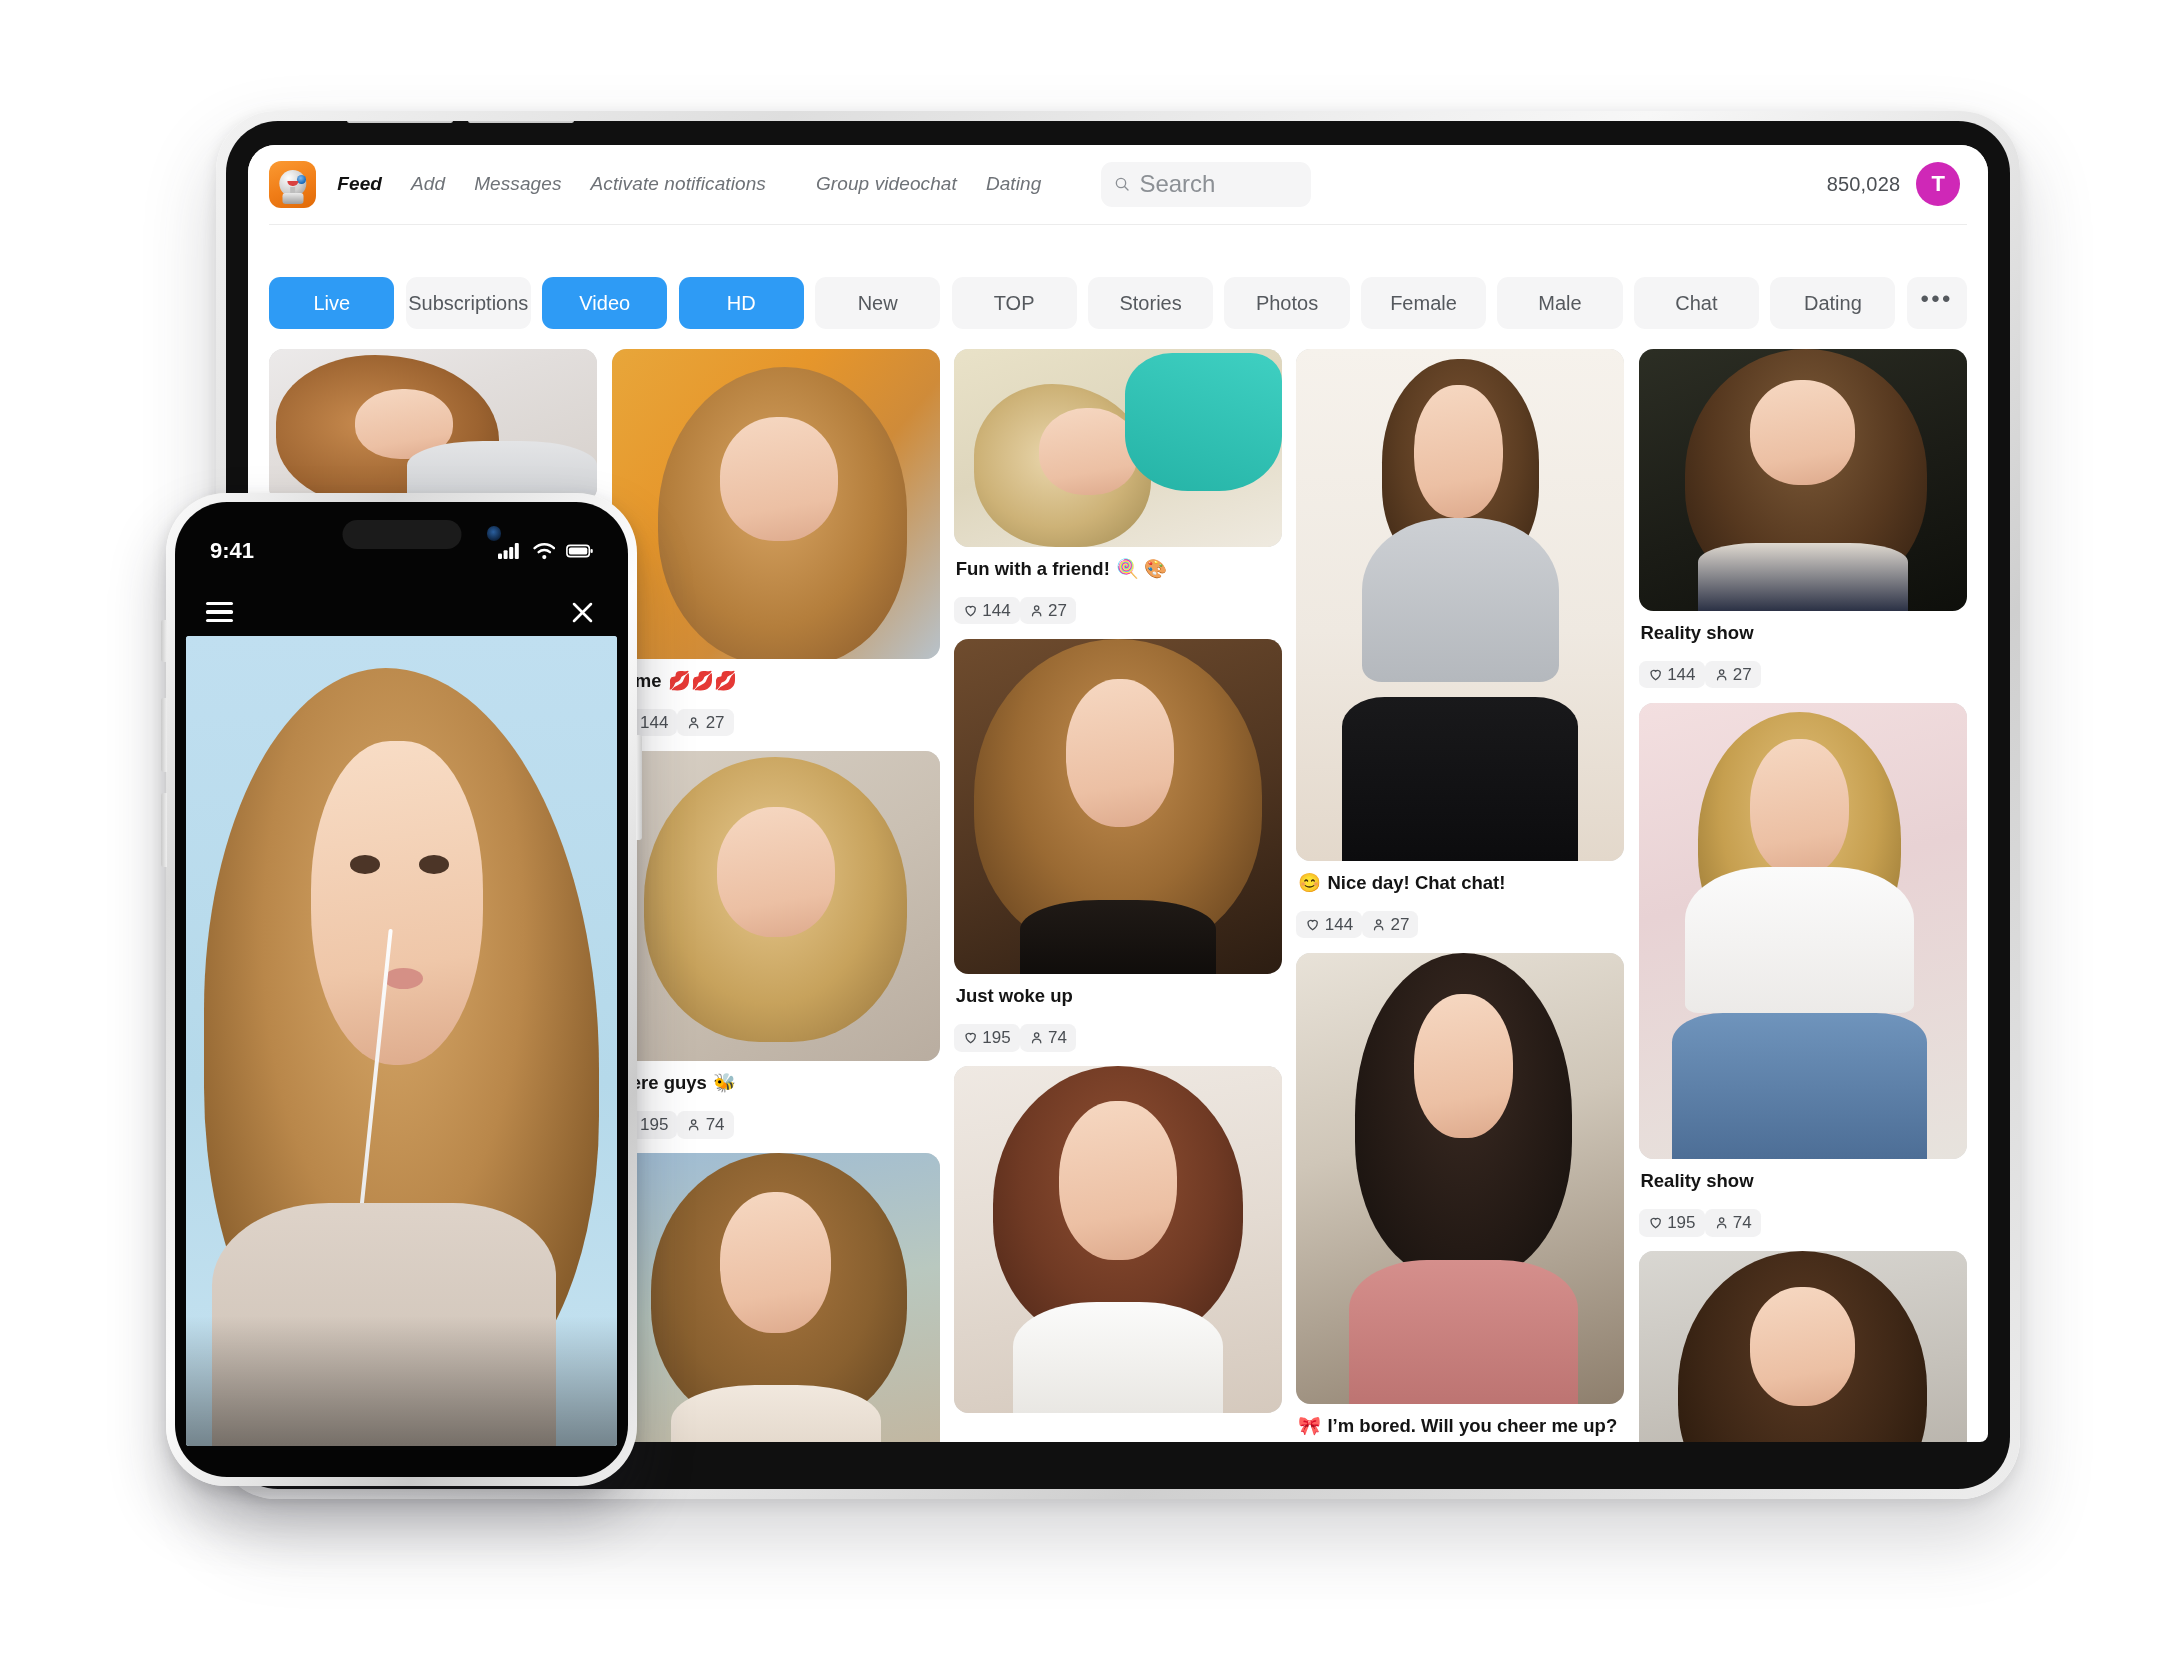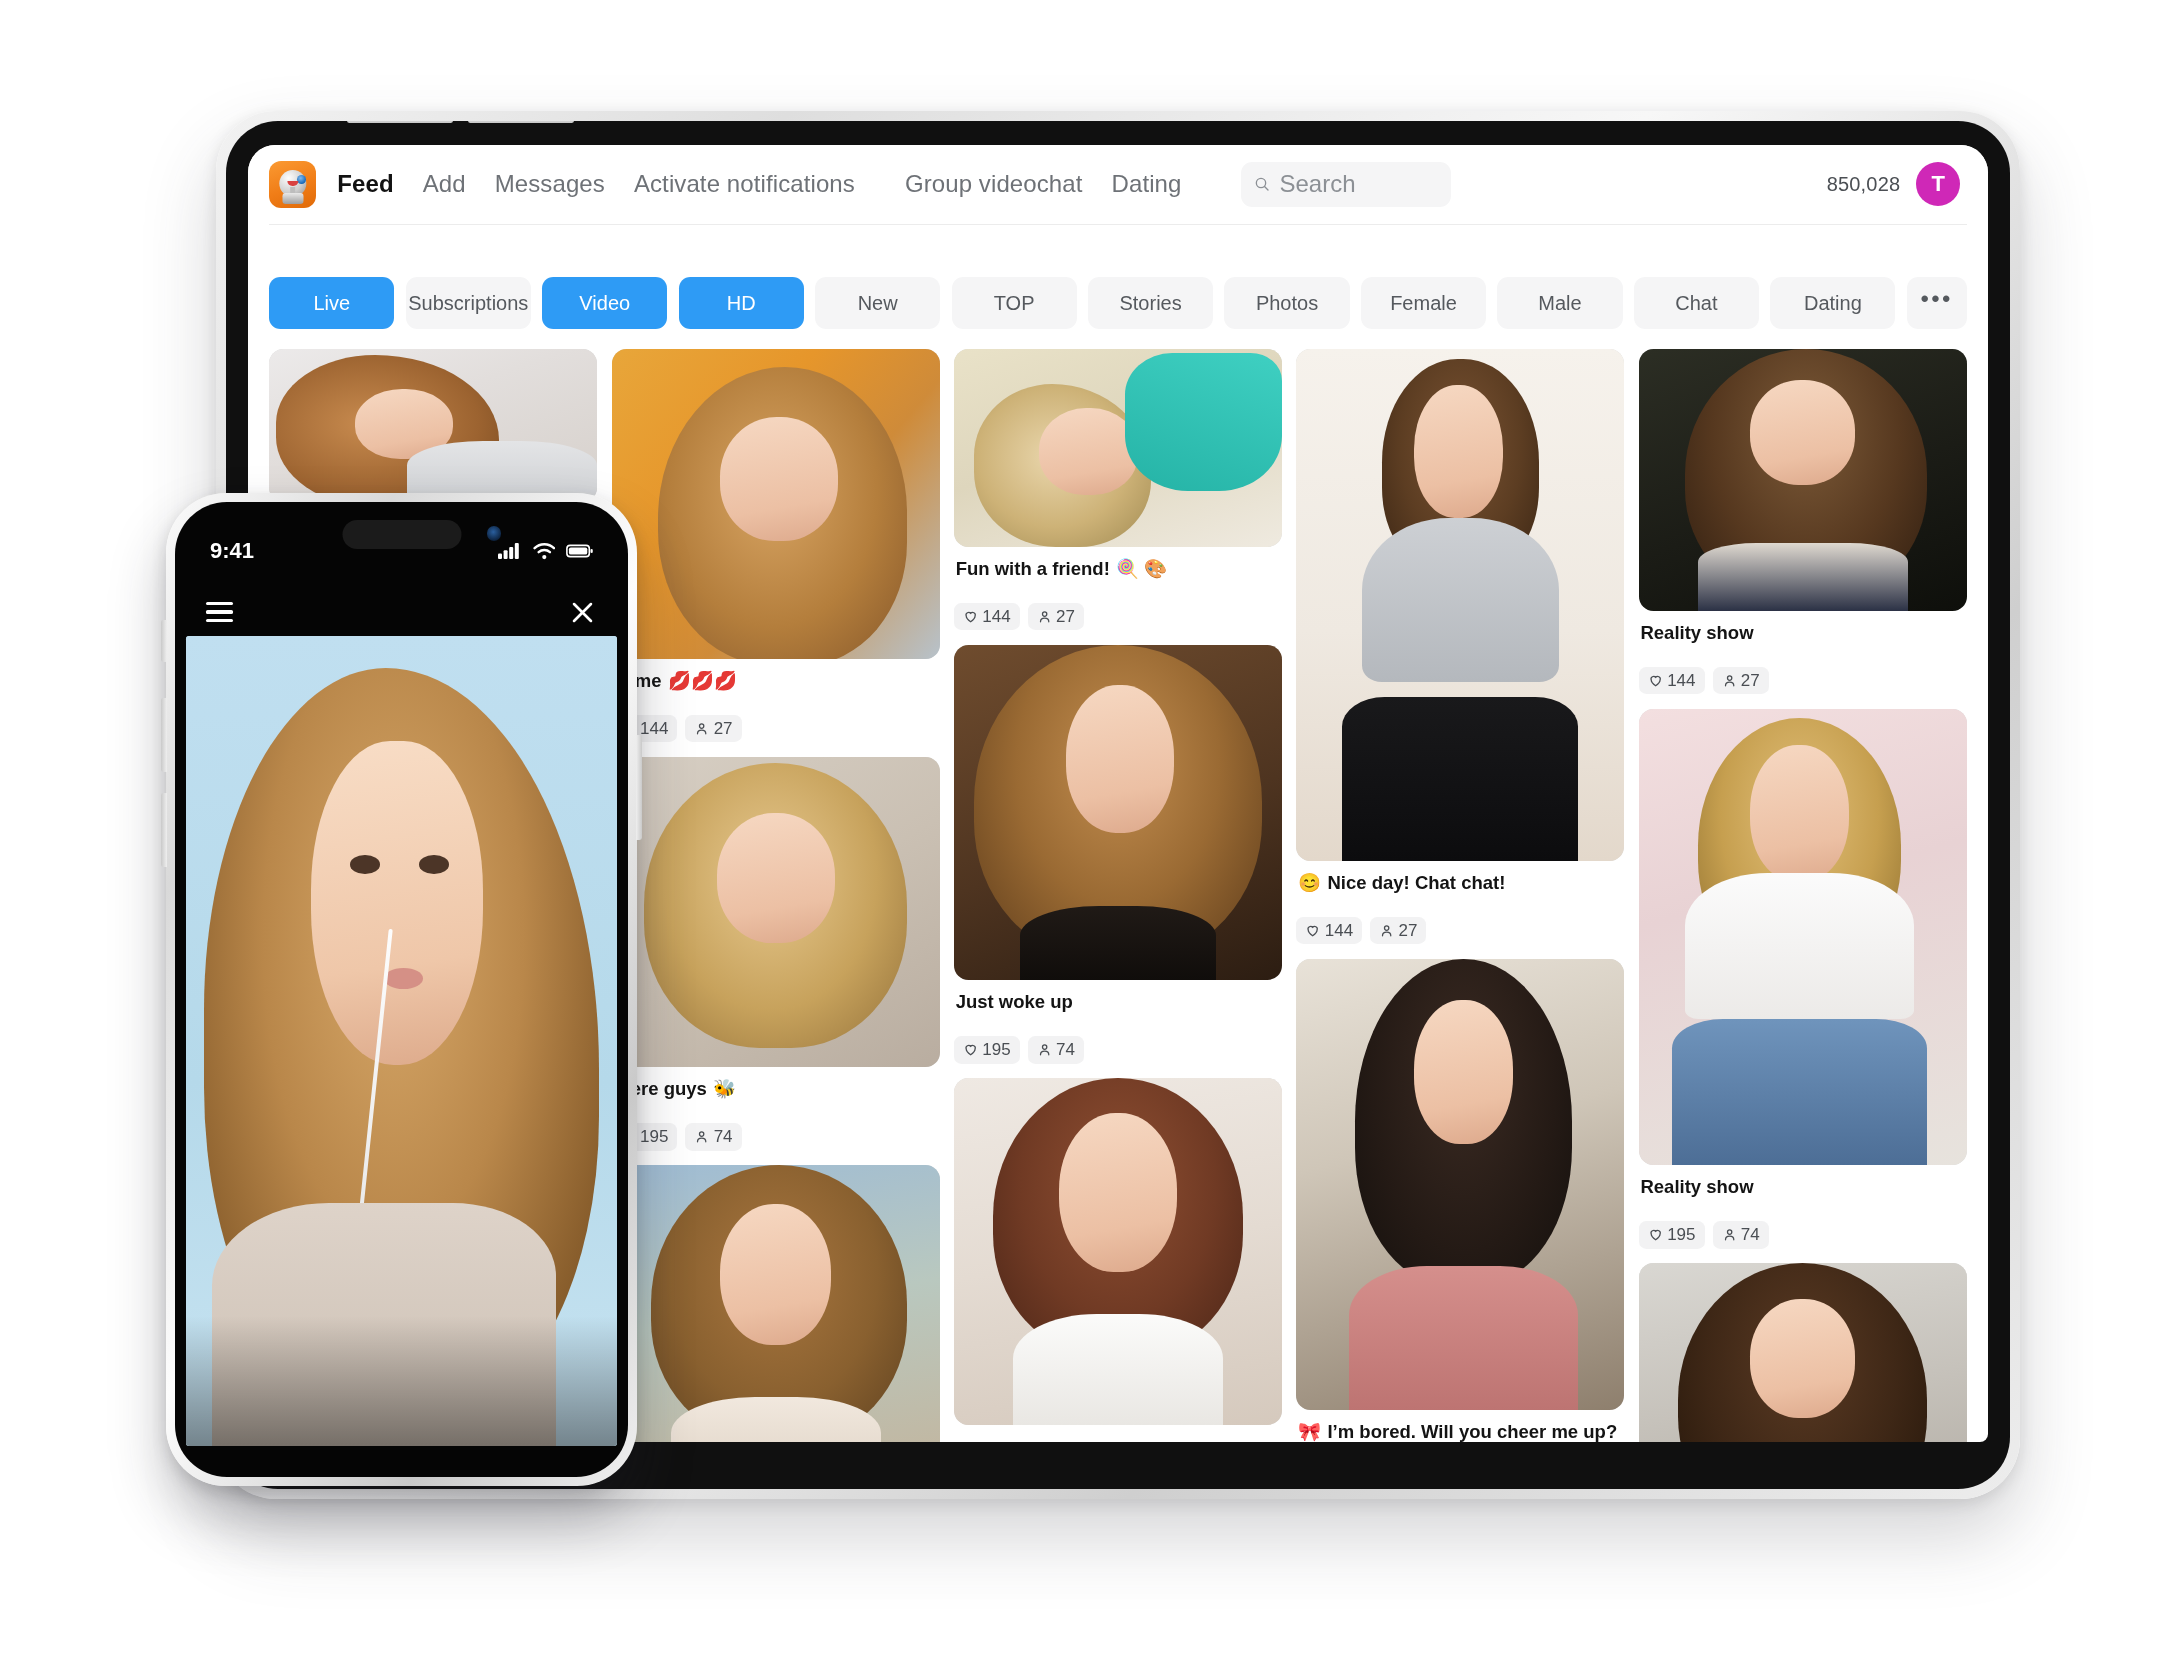--- a/index.html
+++ b/index.html
@@ -77,22 +77,22 @@
     position:absolute; left:50%; bottom:4px; transform:translateX(-50%);
     width:21px;height:10.5px;border-radius:3.2px;
     background: linear-gradient(180deg,#e9e9e9,#9d9d9d);
   }
   #app-logo .cam-neck {
     position:absolute; left:50%; bottom:13px; transform:translateX(-50%);
     width:5.6px;height:7.3px;background:#bdbdbd;
   }
 
   .nav-link {
-    font-size: 24px; color: #6e7277; padding: 4.8px 0; margin-right: 29px;
-    white-space: nowrap; cursor: pointer; letter-spacing:0.1px;
+    font-size: 19px; color: #6e7277; padding: 4.8px 0; margin-right: 29px;
+    white-space: nowrap; cursor: pointer; letter-spacing:0.1px;font-style:italic;
   }
   .nav-link.active { color: #121212; font-weight: 700; }
   .nav-gap { width: 21px; }
 
   #search-box {
     margin-left: 31px;
     width: 210px; height: 45px; border-radius: 11.3px; background: #f5f5f6;
     display: flex; align-items: center; padding: 0 13px; gap: 9px;
   }
   #search-box .mag { width:16px;height:16px;flex:0 0 auto;}
@@ -141,21 +141,21 @@
   .card { display: flex; flex-direction: column; }
   .thumb {
     width: 100%; border-radius: 14.5px; overflow: hidden; position: relative;
     background: #d8d8d8;
   }
   .card-title {
     font-size: 18.5px; font-weight: 700; color: #141414;
     margin: 11.3px 0 0 1.6px; display:flex; align-items:center; gap:6.4px;
     white-space: nowrap;
   }
-  .card-stats { display: flex; gap: 8px; margin: 23px 0 0 0; }
+  .card-stats { display: flex; gap: 0; margin: 17px 0 0 0; }
   .stat {
     background: #f2f2f3; border-radius: 7.3px; height: 27.4px;
     display: flex; align-items: center; gap: 4px; padding: 0 9px;
     font-size: 17px; color: #4a4e53;
   }
   .stat svg { width: 15.3px; height: 15.3px; display:block; }
 
   
   .ph { position:absolute; inset:0; }
   .ph .bg { position:absolute; inset:0; }

